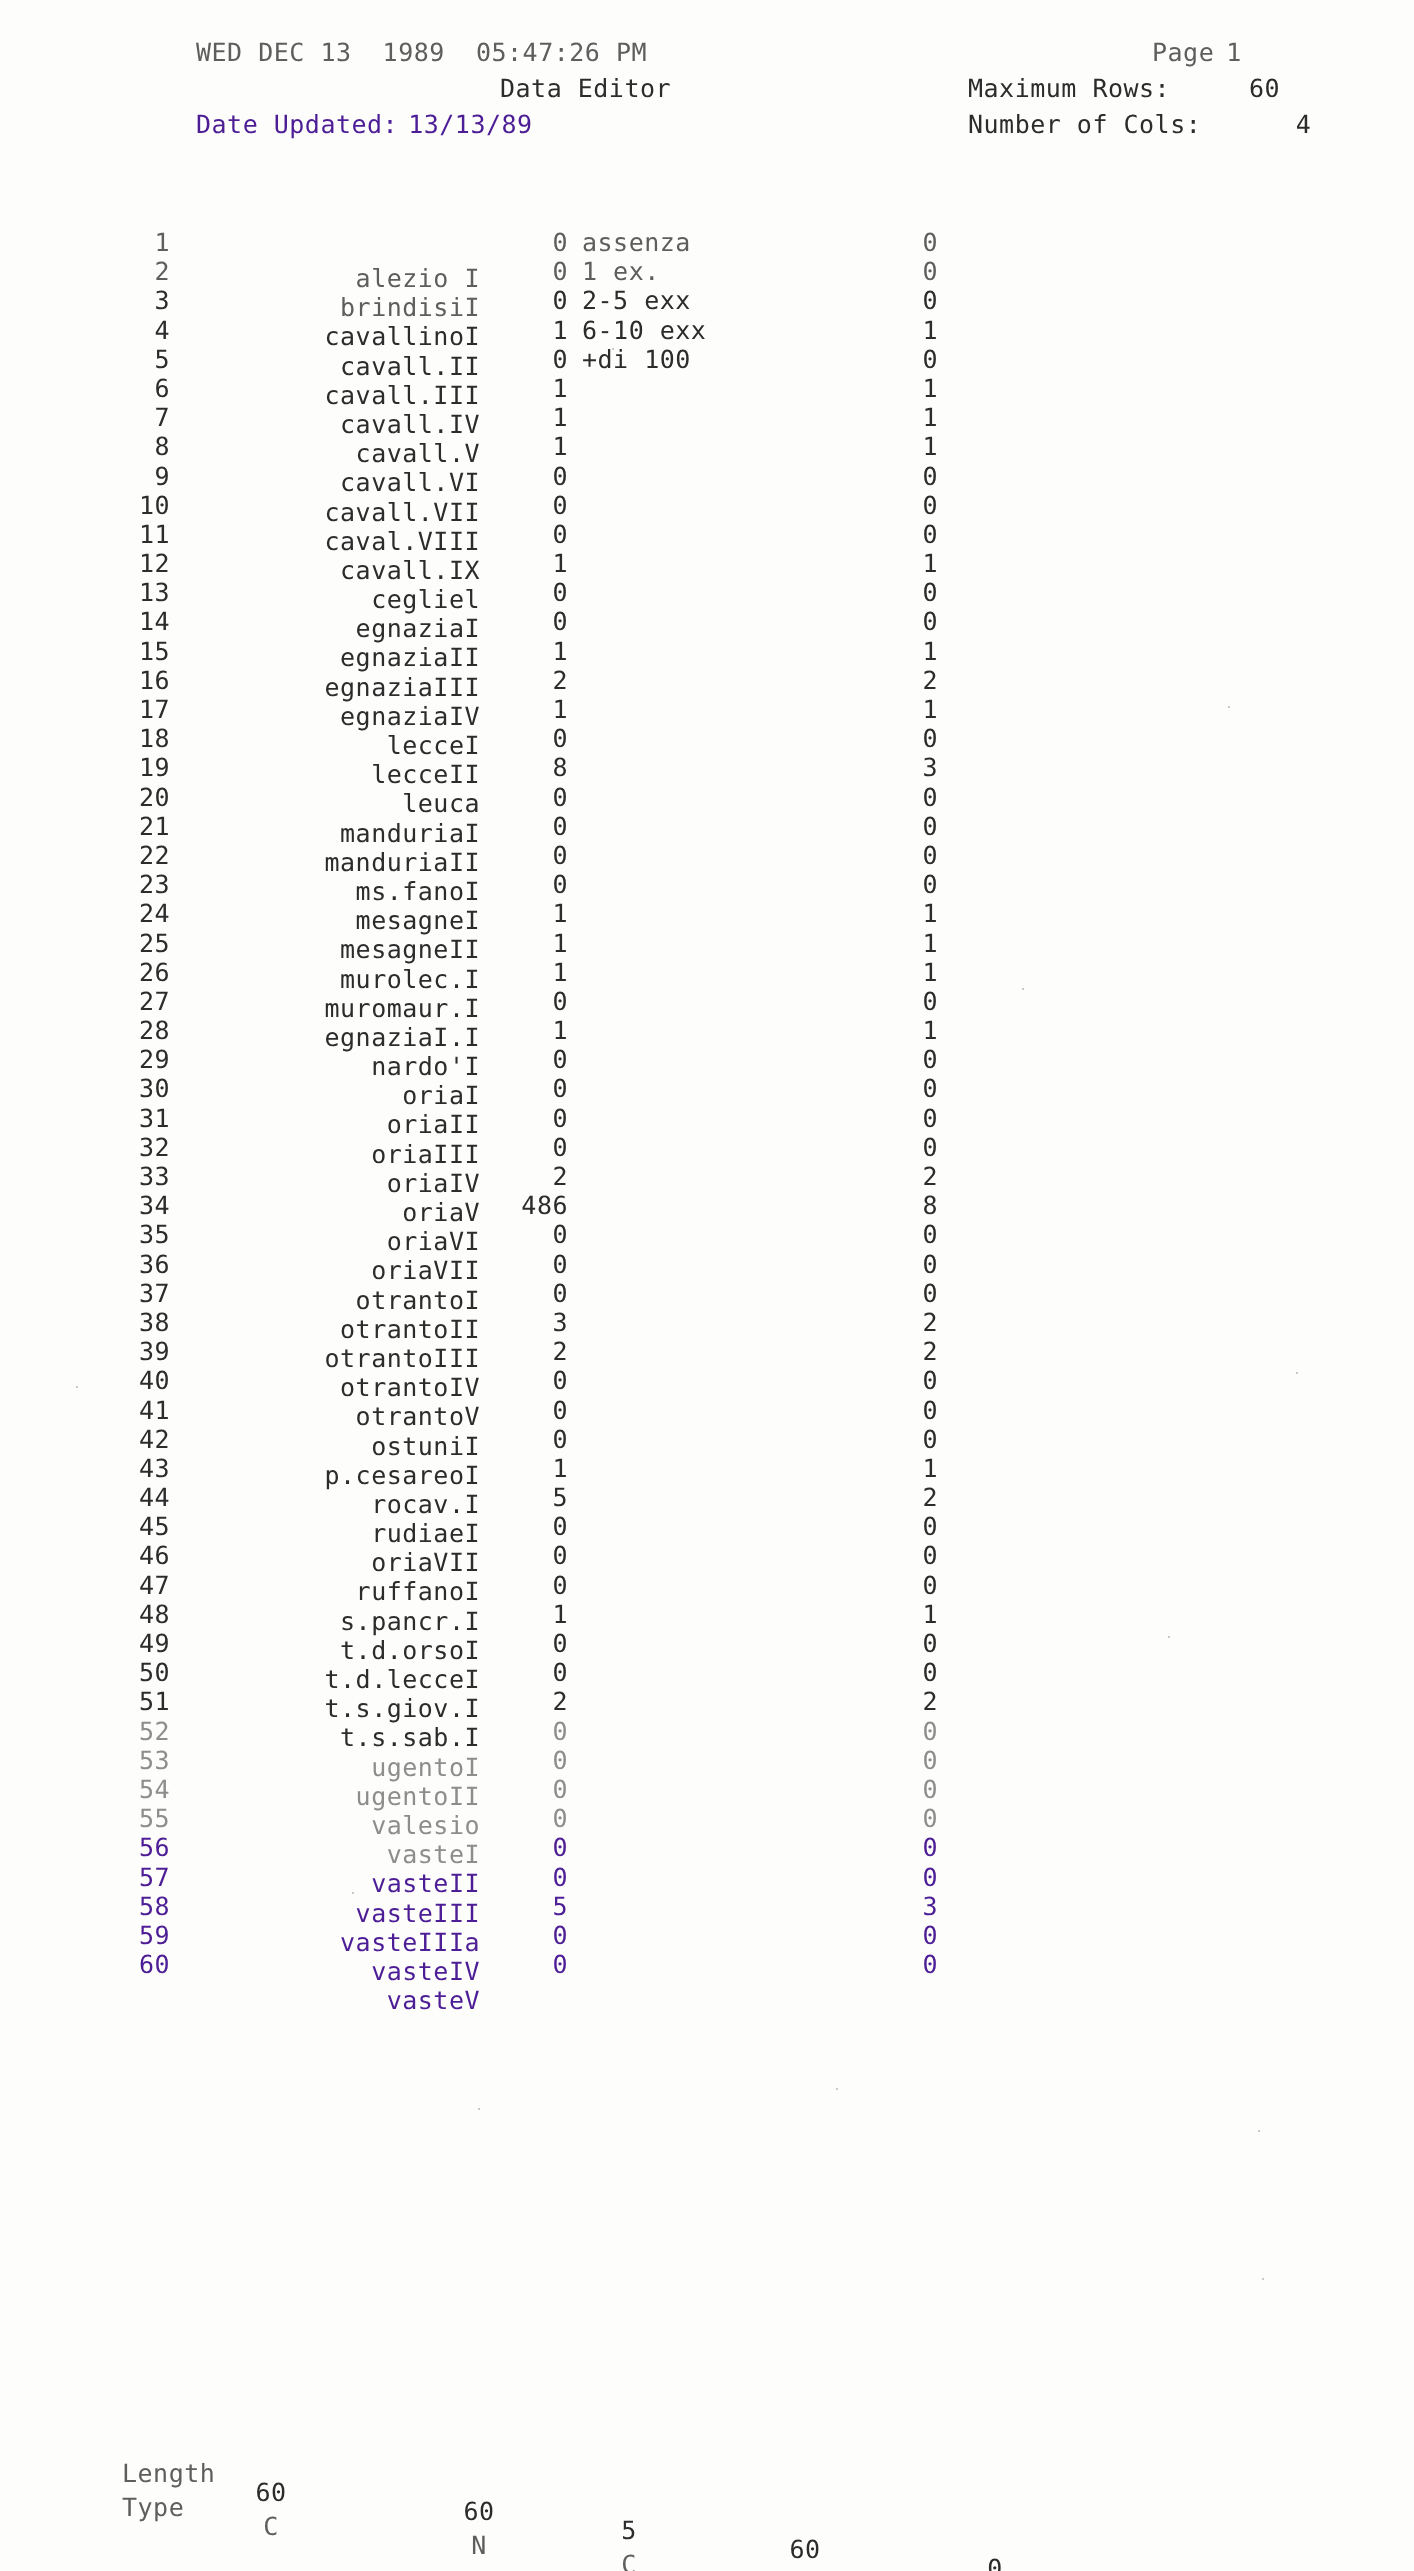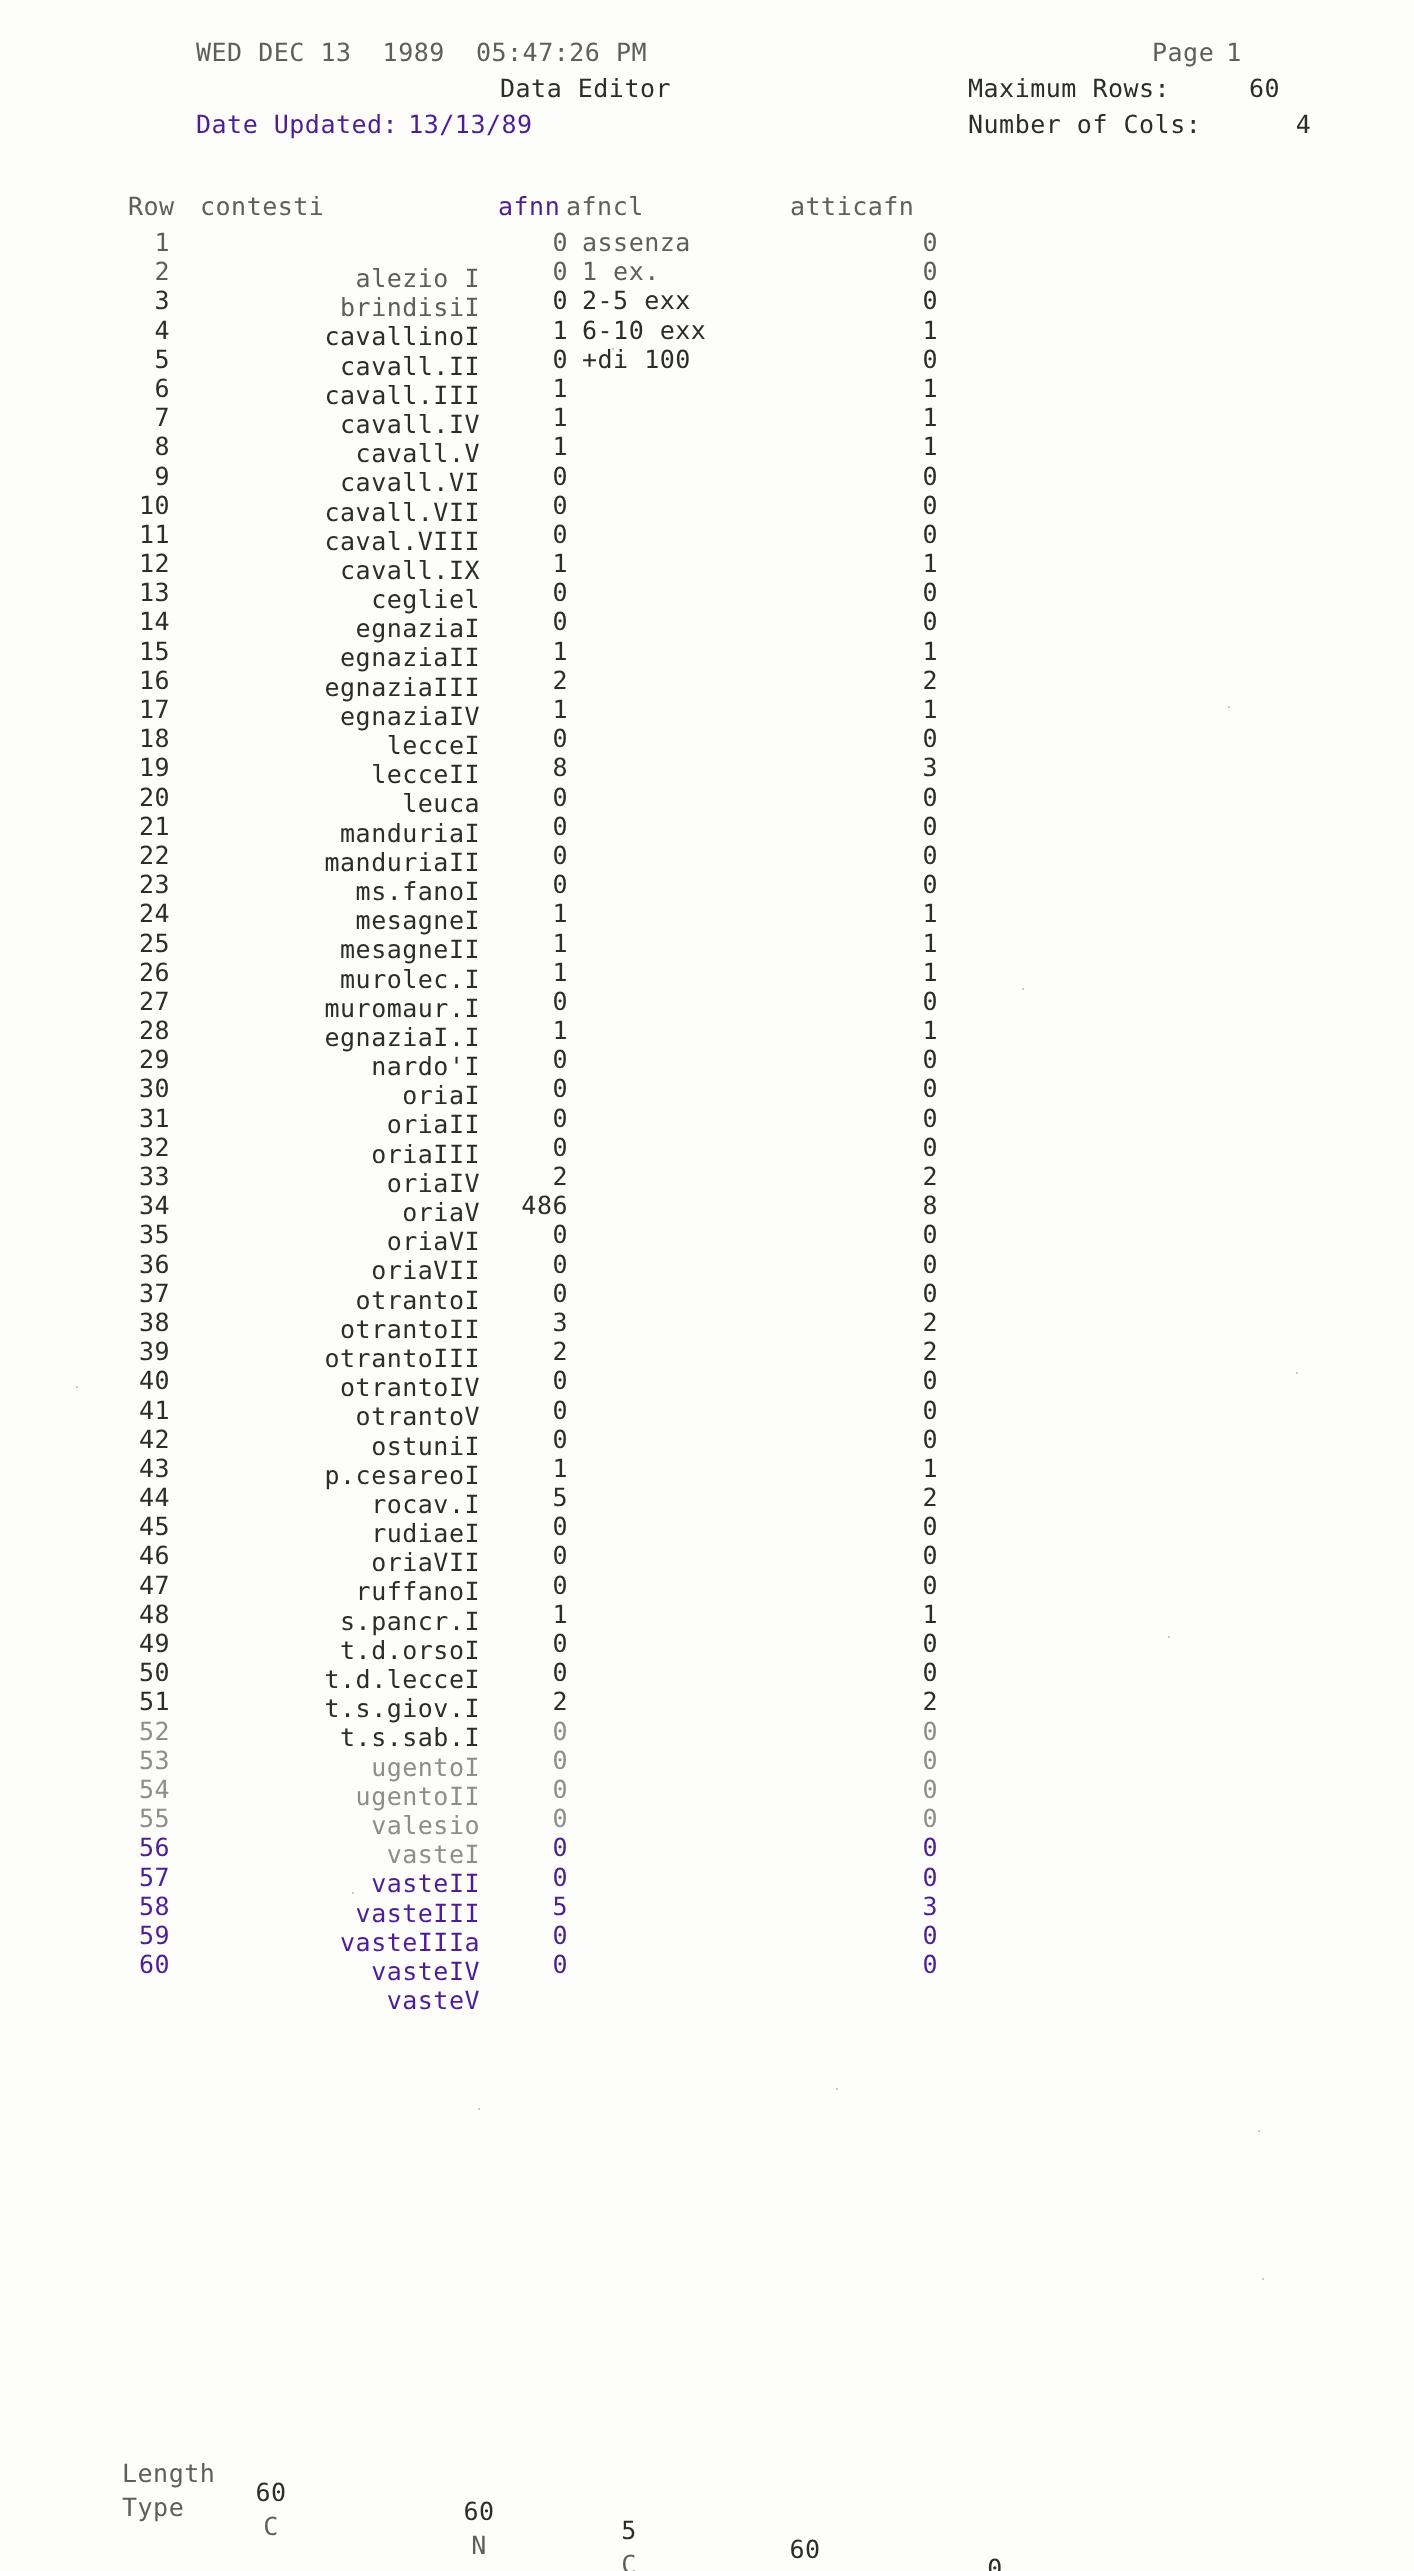--- a/index.html
+++ b/index.html
@@ -165,27 +165,20 @@
 
     <div class="hline dm vfaint" id="hdr-updated"><span class="hdr-label">Date Updated:</span><span style="margin-left:10px;">13/13/89</span></div>
 
     <div class="hline dm light" id="hdr-page"><span class="hdr-label">Page</span><span style="margin-left:12px;">1</span></div>
 
     <div class="hline dm" id="hdr-maxrows"><span class="hdr-label">Maximum Rows:</span><span class="hdr-val-rows">60</span></div>
 
     <div class="hline dm" id="hdr-numcols"><span class="hdr-label">Number of Cols:</span><span class="hdr-val-rows">4</span></div>
   </div>
 
-  <div id="col-header">
-    <div class="ch dm light" id="ch-row">Row</div>
-    <div class="ch dm light" id="ch-contesti">contesti</div>
-    <div class="ch dm vfaint" id="ch-afnn">afnn</div>
-    <div class="ch dm light" id="ch-afncl">afncl</div>
-    <div class="ch dm light" id="ch-atticafn">atticafn</div>
-  </div>
 
   <div id="table-body">
       <div class="row"><span class="c-row dm light">1</span><span class="c-contesti dm light">alezio I</span><span class="c-afnn dm light">0</span><span class="c-afncl dm light">assenza</span><span class="c-atticafn dm light">0</span></div>
       <div class="row"><span class="c-row dm light">2</span><span class="c-contesti dm light">brindisiI</span><span class="c-afnn dm light">0</span><span class="c-afncl dm light">1 ex.</span><span class="c-atticafn dm light">0</span></div>
       <div class="row"><span class="c-row dm">3</span><span class="c-contesti dm">cavallinoI</span><span class="c-afnn dm">0</span><span class="c-afncl dm">2-5 exx</span><span class="c-atticafn dm">0</span></div>
       <div class="row"><span class="c-row dm">4</span><span class="c-contesti dm">cavall.II</span><span class="c-afnn dm">1</span><span class="c-afncl dm">6-10 exx</span><span class="c-atticafn dm">1</span></div>
       <div class="row"><span class="c-row dm">5</span><span class="c-contesti dm">cavall.III</span><span class="c-afnn dm">0</span><span class="c-afncl dm">+di 100</span><span class="c-atticafn dm">0</span></div>
       <div class="row"><span class="c-row dm">6</span><span class="c-contesti dm">cavall.IV</span><span class="c-afnn dm">1</span><span class="c-afncl dm"></span><span class="c-atticafn dm">1</span></div>
       <div class="row"><span class="c-row dm">7</span><span class="c-contesti dm">cavall.V</span><span class="c-afnn dm">1</span><span class="c-afncl dm"></span><span class="c-atticafn dm">1</span></div>
       <div class="row"><span class="c-row dm">8</span><span class="c-contesti dm">cavall.VI</span><span class="c-afnn dm">1</span><span class="c-afncl dm"></span><span class="c-atticafn dm">1</span></div>

